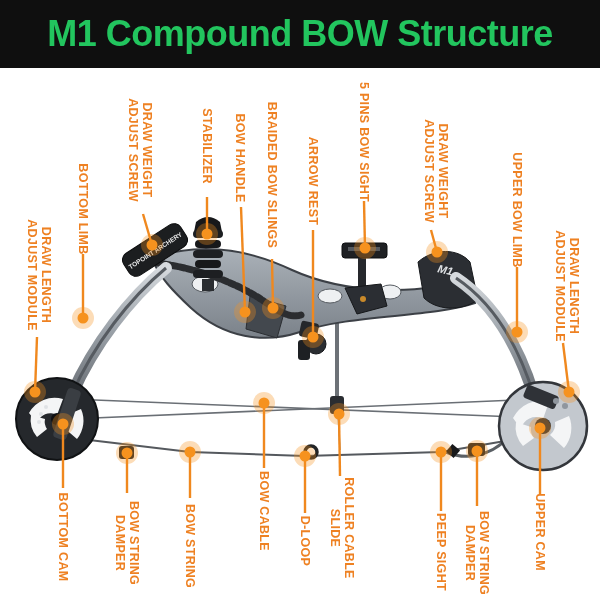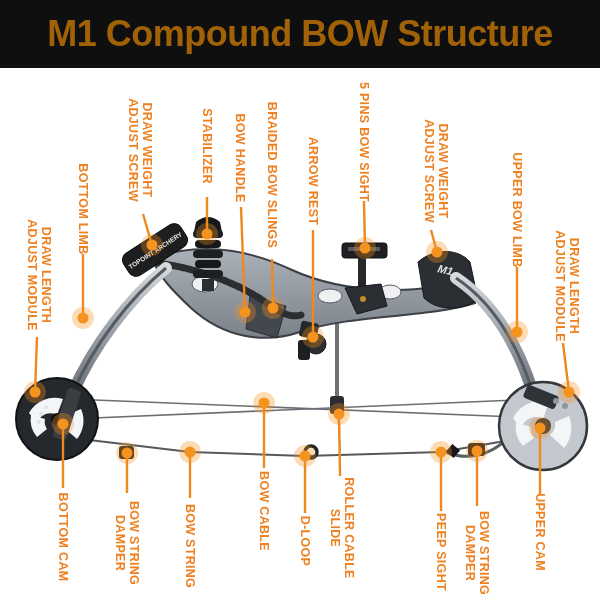--- a/index.html
+++ b/index.html
@@ -19,21 +19,21 @@
          letter-spacing:0.3px;white-space:nowrap;text-align:center;
          display:flex;flex-direction:column;}
   .label span{white-space:nowrap;}
 </style>
 </head>
 <body>
 
 <div id="stage">
 
   <div id="banner" style="background: rgb(15, 15, 15);">
-    <h1 style="color: #a16207;">M1 Compound BOW Structure</h1>
+    <h1 style="color: #22c55e;">M1 Compound BOW Structure</h1>
   </div>
 
   <svg id="art" width="600" height="600" viewBox="0 0 600 600">
     <defs>
       <linearGradient id="limbGrad" x1="0" y1="0" x2="0" y2="1">
         <stop offset="0" stop-color="#d6dade"></stop>
         <stop offset="0.5" stop-color="#9aa1a8"></stop>
         <stop offset="1" stop-color="#6b7076"></stop>
       </linearGradient>
       <linearGradient id="riserGrad" x1="0" y1="0" x2="0" y2="1">

